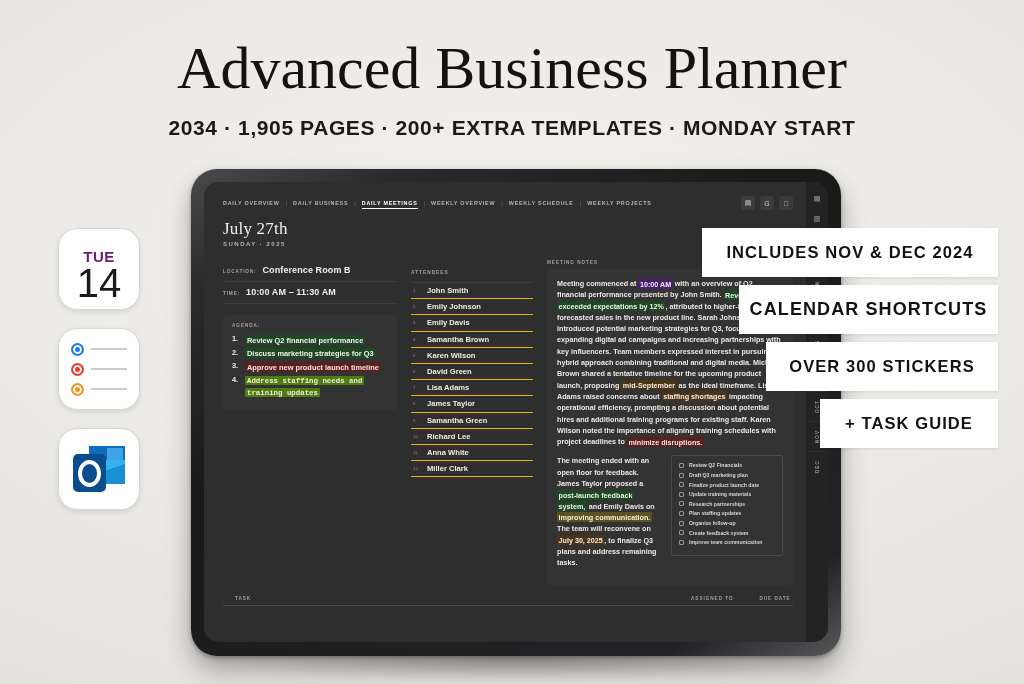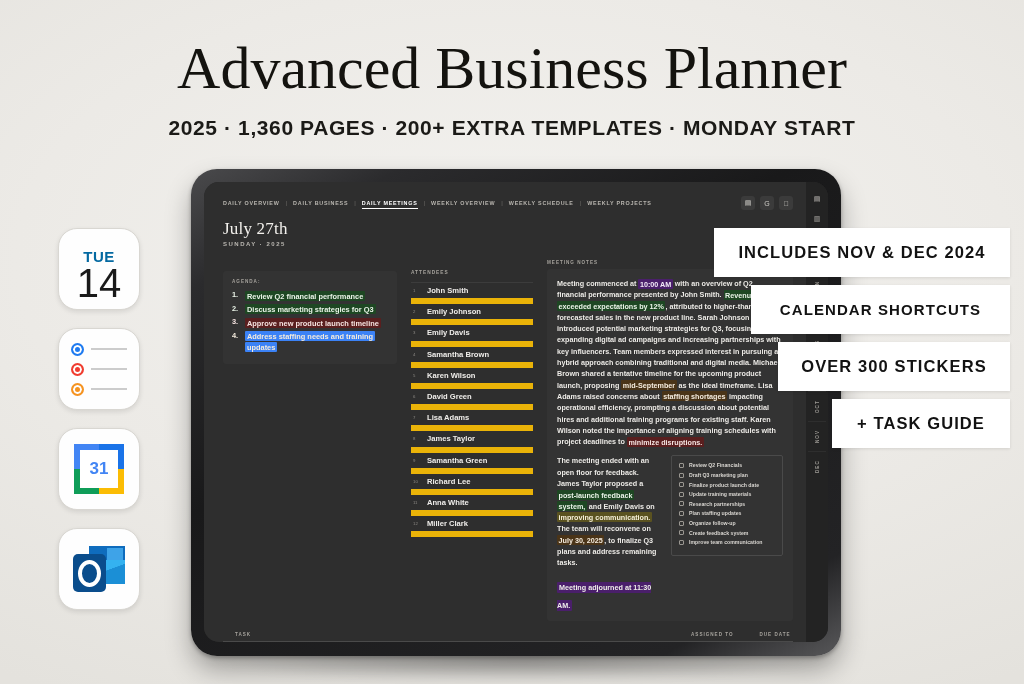--- a/index.html
+++ b/index.html
@@ -46,21 +46,21 @@
     width: 82px; height: 82px;
     border-radius: 19px;
     background: #fefefe;
     border: 1px solid #d9d7d2;
     box-shadow: 0 2px 5px rgba(0,0,0,.10);
     display: flex; flex-direction: column;
     align-items: center; justify-content: center;
     overflow: hidden;
     position: relative;
   }
-  .cal-dow { font-size: 15px; font-weight: 700; color: #0369a1; letter-spacing: .5px; line-height: 16px; margin-top: 13px;}
+  .cal-dow { font-size: 15px; font-weight: 700; color: #701a75; letter-spacing: .5px; line-height: 16px; margin-top: 13px;}
   .cal-day { font-size: 40px; font-weight: 300; color: #1a1a1a; line-height: 40px; margin-top: -2px;}
 
   .rem-rows { width: 56px; display:flex; flex-direction:column; gap: 7px; }
   .rem-row { display:flex; align-items:center; gap:7px; }
   .rem-dot { width: 13px; height:13px; border-radius:50%; border:2.5px solid #1f7bf0; background:#1f7bf0; box-shadow: inset 0 0 0 2px #fff;}
   .rem-dot.red { border-color:#f03d2f; background:#f03d2f; }
   .rem-dot.org { border-color:#f59321; background:#f59321; }
   .rem-line { flex:1; height:1.5px; background:#ccc; }
 
   .gcal { width: 50px; height: 50px; position: relative; }
@@ -86,24 +86,23 @@
   
   .badge {
     position: absolute;
     background: #ffffff;
     color: #121212;
     font-weight: 700;
     letter-spacing: 1.1px;
     display: flex; align-items: center; justify-content: center;
     box-shadow: 0 1px 3px rgba(0,0,0,.10);
     z-index: 30;
-    margin-left: 12px;
   }
   #badge0 { left: 702px; top: 228px; width: 296px; height: 49px; font-size: 16.5px; }
-  #badge1 { left: 739px; top: 285px; width: 259px; height: 49px; font-size: 15px; }
+  #badge1 { left: 739px; top: 285px; width: 259px; height: 49px; font-size: 18px; }
   #badge2 { left: 766px; top: 342px; width: 232px; height: 49px; font-size: 16.5px; }
   #badge3 { left: 820px; top: 399px; width: 178px; height: 49px; font-size: 16.5px; }
 
   
   .tablet-shadow {
     position:absolute; left: 196px; top: 640px; width: 646px; height: 40px;
     background: radial-gradient(ellipse at 50% 50%, rgba(0,0,0,.22) 0%, rgba(0,0,0,0) 70%);
     filter: blur(4px);
   }
   .tablet {
@@ -155,21 +154,21 @@
   .col-mid { width: 122px; flex:none; }
   .col-right { flex: 1; min-width: 0; }
 
   .field { display:flex; align-items:baseline; gap:6px; padding: 5px 0 6px; border-bottom: 1px solid #3c3c3c; }
   .field-label { font-size: 4.8px; letter-spacing: .8px; color:#a5a29c; font-weight:700; white-space:nowrap; }
   .field-value { font-size: 9px; color:#f1efeb; font-weight:600; letter-spacing:.1px;}
 
   .sec-label { font-size: 4.8px; letter-spacing: 1px; color:#a5a29c; font-weight:700; }
 
   .att-head { padding-bottom: 4px; border-bottom: 1px solid #3c3c3c; }
-  .att-row { display:flex; align-items:center; gap:7px; padding: 3.1px 0 3.1px 2px; border-bottom: 6px solid #eab308; }
+  .att-row { display:flex; align-items:center; gap:7px; padding: 3.1px 0 3.1px 2px; border-bottom: 1px solid #eab308; }
   .att-num { font-size: 4.3px; color:#8d8a85; width: 7px; }
   .att-name { font-size: 7.6px; color:#efedea; font-weight:600;}
 
   
   .agenda-box { margin-top: 11px; background:#333333; border-radius:3px; padding: 8px 9px 9px; }
   .agenda-label { font-size:4.6px; letter-spacing:1px; color:#a5a29c; font-weight:700; margin-bottom:6px;}
   .ag-item { display:flex; gap:5px; margin-bottom: 2.5px; }
   .ag-n { font-size: 7.4px; font-weight:700; width:8px; flex:none; }
   .ag-t { font-size: 7.4px; line-height: 11px; font-weight:600; }
   .ag-t span { padding: 0.5px 2px; border-radius:1px; display:inline; box-decoration-break: clone; -webkit-box-decoration-break: clone;}
@@ -208,51 +207,41 @@
           writing-mode: vertical-rl; text-orientation: mixed; transform: rotate(180deg);
           border-bottom: 1px solid #2e2e2e; }
   .mtab.active { background:#353535; color:#f0eeea; }
 </style>
 </head>
 <body>
 
 <div class="stage">
 
   <div class="title">Advanced Business Planner</div>
-  <div class="subtitle">2025  ·  1,360 PAGES  ·  200+ EXTRA TEMPLATES  ·  MONDAY START</div>
+  <div class="subtitle">2034  ·  1,905 PAGES  ·  200+ EXTRA TEMPLATES  ·  MONDAY START</div>
 
   <div class="app-rail">
     <div class="app-icon">
       <div class="cal-dow">TUE</div>
       <div class="cal-day">14</div>
     </div>
     <div class="app-icon">
       <div class="rem-rows">
         <div class="rem-row">
             <span class="rem-dot"></span>
             <span class="rem-line"></span>
           </div>
         <div class="rem-row">
             <span class="rem-dot red"></span>
             <span class="rem-line"></span>
           </div>
         <div class="rem-row">
             <span class="rem-dot org"></span>
             <span class="rem-line"></span>
           </div>
-      </div>
-    </div>
-    <div class="app-icon">
-      <div class="gcal">
-        <div class="q tl"></div>
-          <div class="q tr"></div>
-          <div class="q bl"></div>
-          <div class="q br"></div>
-          <div class="brr"></div>
-        <div class="cen">31</div>
       </div>
     </div>
     <div class="app-icon">
       <div class="outlook">
         <div class="back"></div>
           <div class="backlt"></div>
           <div class="envf"></div>
           <div class="o"></div>
       </div>
     </div>
@@ -284,39 +273,47 @@
             <span class="navbtn"></span>
           </div>
         </div>
 
         <div class="date-h">July 27th</div>
         <div class="date-sub">SUNDAY · 2025</div>
 
         <div class="mid">
 
           <div class="col-left">
+            <div class="field">
+              <span class="field-label">LOCATION:</span>
+              <span class="field-value">Conference Room B</span>
+            </div>
+            <div class="field">
+              <span class="field-label">TIME:</span>
+              <span class="field-value">10:00 AM – 11:30 AM</span>
+            </div>
 
             <div class="agenda-box">
               <div class="agenda-label">AGENDA:</div>
               <div id="agenda-list">
                   <div class="ag-item">
                     <div class="ag-n" style="color: rgb(233, 243, 231);">1.</div>
                     <div class="ag-t"><span style="background: rgb(30, 71, 35); color: rgb(233, 243, 231);">Review Q2 financial performance</span></div>
                   </div>
                   <div class="ag-item">
                     <div class="ag-n" style="color: rgb(233, 243, 231);">2.</div>
                     <div class="ag-t"><span style="background: rgb(30, 71, 35); color: rgb(233, 243, 231);">Discuss marketing strategies for Q3</span></div>
                   </div>
                   <div class="ag-item">
                     <div class="ag-n" style="color: rgb(245, 227, 224);">3.</div>
                     <div class="ag-t"><span style="background: rgb(90, 31, 31); color: rgb(245, 227, 224);">Approve new product launch timeline</span></div>
                   </div>
                   <div class="ag-item">
                     <div class="ag-n" style="color: rgb(244, 235, 221);">4.</div>
-                    <div class="ag-t"><span style="background: #3b82f6; color: rgb(244, 235, 221);">Address staffing needs and training updates</span></div>
+                    <div class="ag-t"><span style="background: #4d7c0f; color: rgb(244, 235, 221); font-family: Liberation Mono, monospace;">Address staffing needs and training updates</span></div>
                   </div>
                 </div>
             </div>
           </div>
 
           <div class="col-mid">
             <div class="att-head">
               <span class="sec-label">ATTENDEES</span>
             </div>
             <div id="attendee-list">
@@ -371,23 +368,20 @@
               </div>
           </div>
 
           <div class="col-right">
             <div class="notes-label">MEETING NOTES</div>
             <div class="notes-box">
               <div class="notes-p" id="notes-p1">Meeting commenced at <span style="background: rgb(74, 31, 107); color: rgb(243, 236, 248);">10:00 AM</span> with an overview of Q2 financial performance presented by John Smith. <span style="background: rgb(30, 71, 35); color: rgb(233, 243, 231);">Revenue exceeded expectations by 12%</span>, attributed to higher-than-forecasted sales in the new product line. Sarah Johnson introduced potential marketing strategies for Q3, focusing on expanding digital ad campaigns and increasing partnerships with key influencers. Team members expressed interest in pursuing a hybrid approach combining traditional and digital media. Michael Brown shared a tentative timeline for the upcoming product launch, proposing <span style="background: rgb(74, 52, 24); color: rgb(244, 235, 221);">mid-September</span> as the ideal timeframe. Lisa Adams raised concerns about <span style="background: rgb(74, 52, 24); color: rgb(244, 235, 221);">staffing shortages</span> impacting operational efficiency, prompting a discussion about potential hires and additional training programs for existing staff. Karen Wilson noted the importance of aligning training schedules with project deadlines to <span style="background: rgb(90, 31, 31); color: rgb(245, 227, 224);">minimize disruptions.</span></div>
               <div class="notes-flex">
                 <div class="notes-col">
                   <div class="notes-p" id="notes-p2">The meeting ended with an open floor for feedback. James Taylor proposed a <span style="background: rgb(30, 71, 35); color: rgb(233, 243, 231);">post-launch feedback system,</span> and Emily Davis on <span style="background: rgb(90, 82, 32); color: rgb(246, 240, 216);">improving communication.</span> The team will reconvene on <span style="background: rgb(74, 52, 24); color: rgb(244, 235, 221);">July 30, 2025</span>, to finalize Q3 plans and address remaining tasks.</div>
-                  <div class="adjourn">
-                    <span>Meeting adjourned at 11:30 AM.</span>
-                  </div>
                 </div>
                 <div class="cklist" id="checklist">
                     <div class="ck-row">
                       <span class="ck-box"></span>
                       <span class="ck-txt">Review Q2 Financials</span>
                     </div>
                     <div class="ck-row">
                       <span class="ck-box"></span>
                       <span class="ck-txt">Draft Q3 marketing plan</span>
                     </div>

